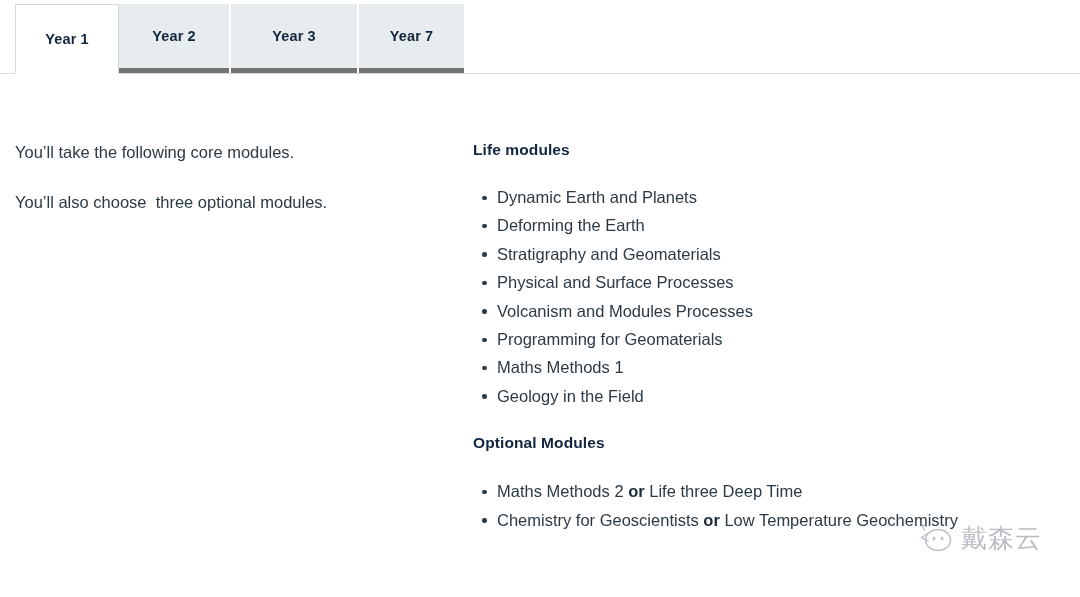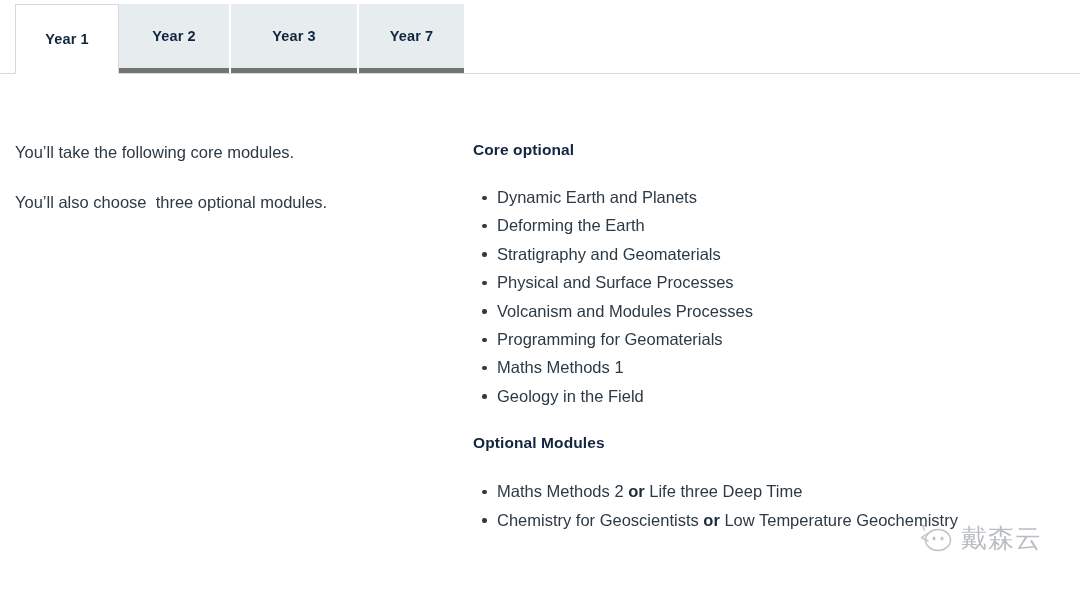--- a/index.html
+++ b/index.html
@@ -185,21 +185,21 @@
 
 <div class="content">
 
   <div class="col-left">
     <p>You’ll take the following core modules.</p>
     <p>You’ll also choose  three optional modules.</p>
   </div>
 
   <div class="col-right">
 
-    <h3 class="group-heading">Core optional</h3>
+    <h3 class="group-heading">Life modules</h3>
     <ul class="module-list">
       <li>Dynamic Earth and Planets</li>
       <li>Deforming the Earth</li>
       <li>Stratigraphy and Geomaterials</li>
       <li>Physical and Surface Processes</li>
       <li>Volcanism and Modules Processes</li>
       <li>Programming for Geomaterials</li>
       <li>Maths Methods 1</li>
       <li>Geology in the Field</li>
     </ul>

